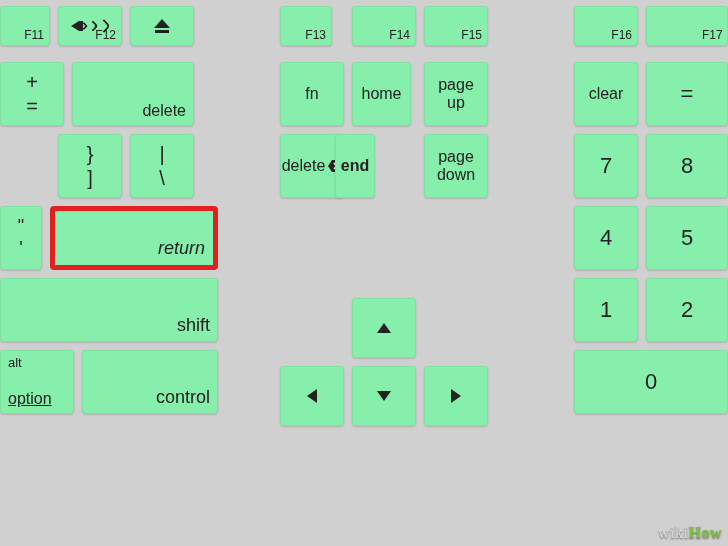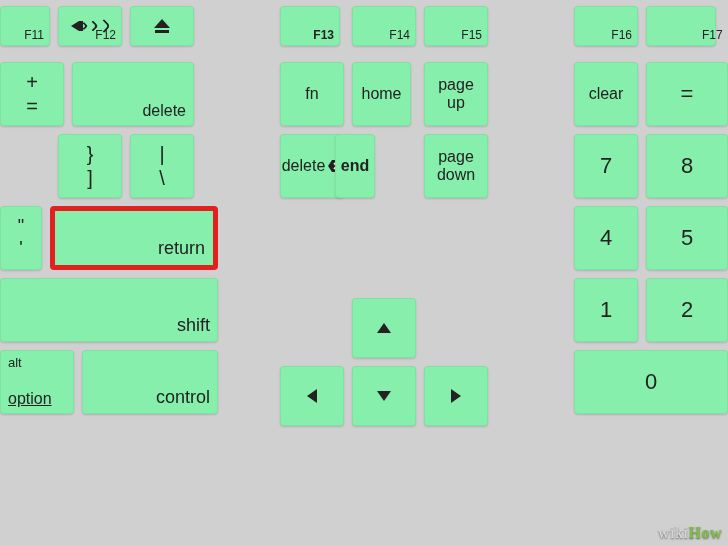--- a/index.html
+++ b/index.html
@@ -128,33 +128,33 @@
   <span class="lbl-br">F12</span>
 </div>
 <div class="key frow" style="left:130px; top:6px; width:64px;">
   <span class="lbl-center">
     <span class="eject">
         <span class="tri-up" style="border-bottom-width:9px;border-left-width:8px;border-right-width:8px;"></span>
         <span class="bar"></span>
       </span>
   </span>
 </div>
-<div class="key frow" style="left:280px; top:6px; width:60px;font-weight:bold;">
+<div class="key frow" style="left:280px; top:6px; width:52px;">
   <span class="lbl-br">F13</span>
 </div>
 <div class="key frow" style="left:352px; top:6px; width:64px;">
   <span class="lbl-br">F14</span>
 </div>
 <div class="key frow" style="left:424px; top:6px; width:64px;">
   <span class="lbl-br">F15</span>
 </div>
 <div class="key frow" style="left:574px; top:6px; width:64px;">
   <span class="lbl-br">F16</span>
 </div>
-<div class="key frow" style="left:646px; top:6px; width:70px;">
+<div class="key frow" style="left:646px; top:6px; width:82px;">
   <span class="lbl-br" style="right:auto; left:56px;">F17</span>
 </div>
 
 <div class="key" style="left:0px; top:62px; width:64px; height:64px;">
   <span class="lbl-stack">
     <span>+</span>
     <span>=</span>
   </span>
 </div>
 <div class="key" style="left:72px; top:62px; width:122px; height:64px;">
@@ -222,21 +222,21 @@
   <span class="lbl-center">8</span>
 </div>
 
 <div class="key" style="left:0px; top:206px; width:42px; height:64px;">
   <span class="lbl-stack" style="font-size:18px;">
     <span>"</span>
     <span>'</span>
   </span>
 </div>
 <div class="key highlight" style="left:50px; top:206px; width:168px; height:64px;">
-  <span class="lbl-br" style="font-size:18px;">return</span>
+  <span class="lbl-br" style="font-size:18px;font-style:italic;">return</span>
 </div>
 
 <div class="key" style="left:574px; top:206px; width:64px; height:64px;">
   <span class="lbl-center">4</span>
 </div>
 <div class="key" style="left:646px; top:206px; width:82px; height:64px;">
   <span class="lbl-center">5</span>
 </div>
 
 <div class="key" style="left:0px; top:278px; width:218px; height:64px;">

